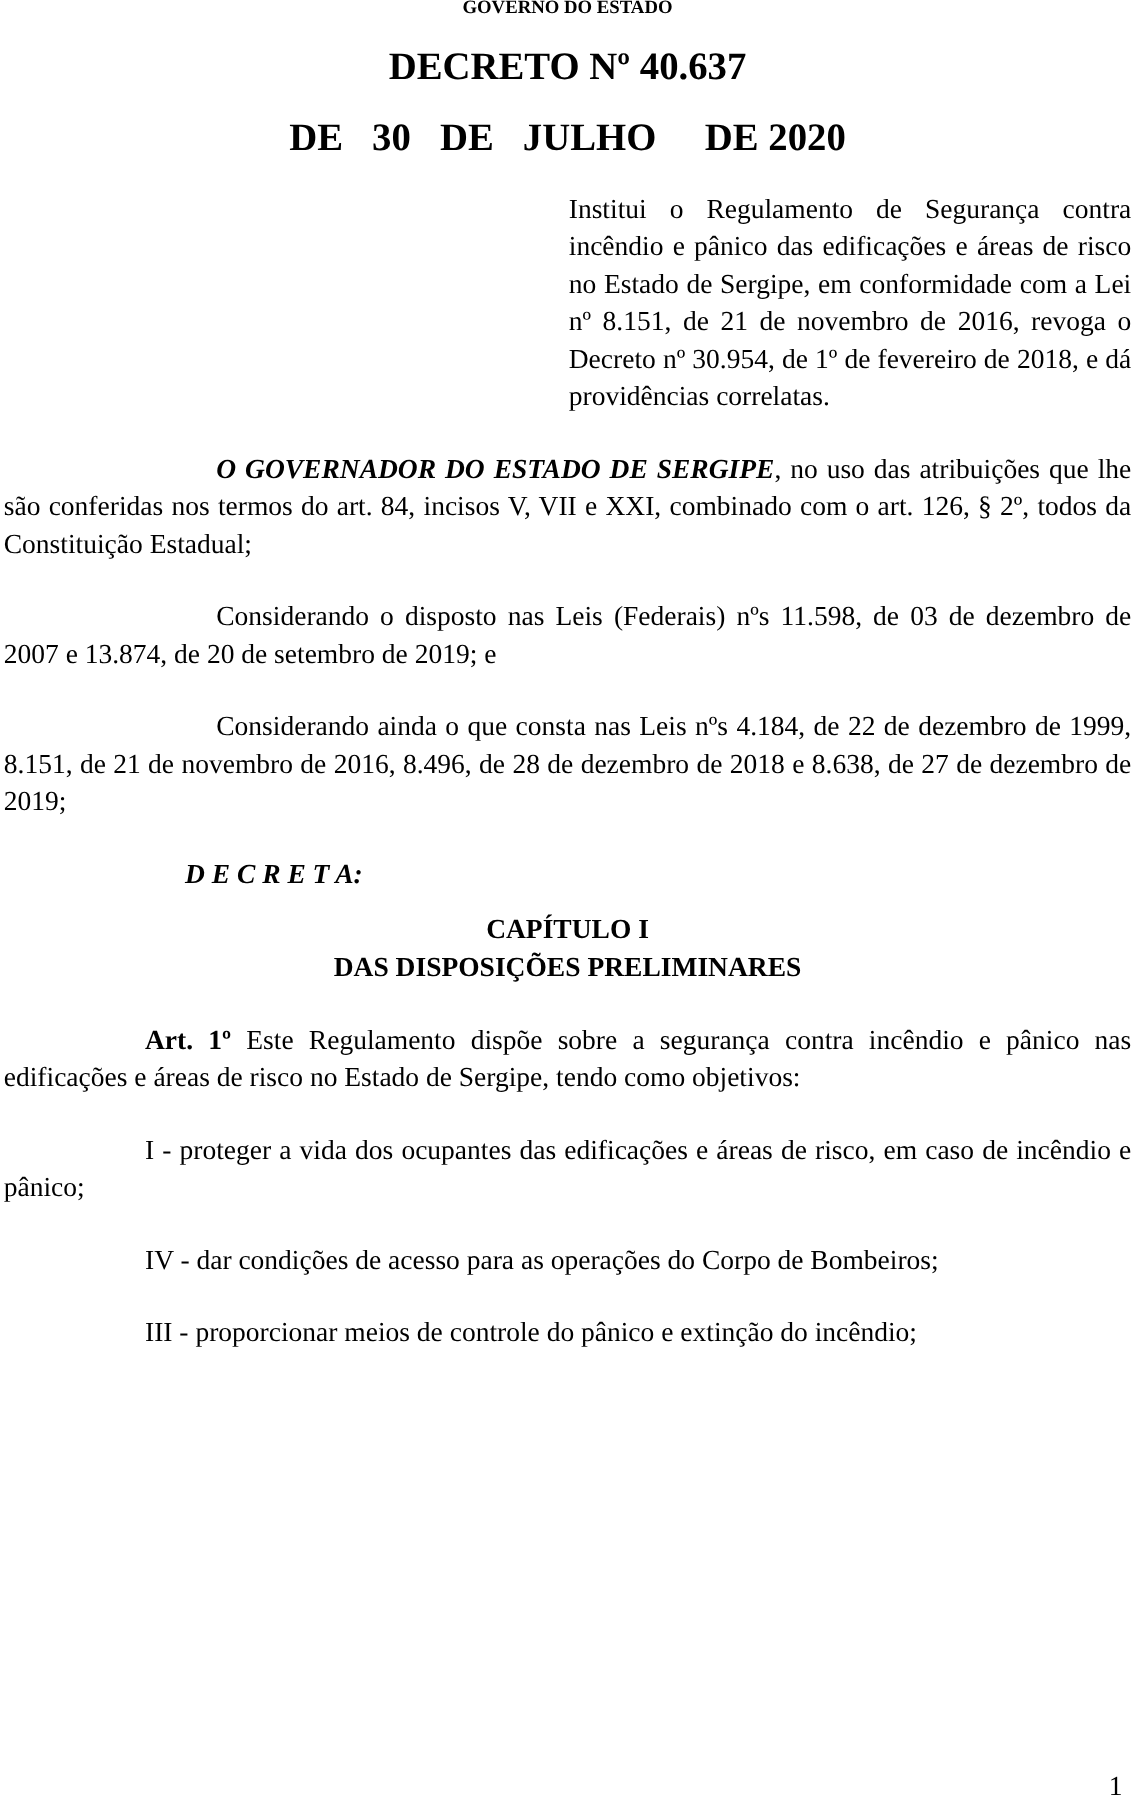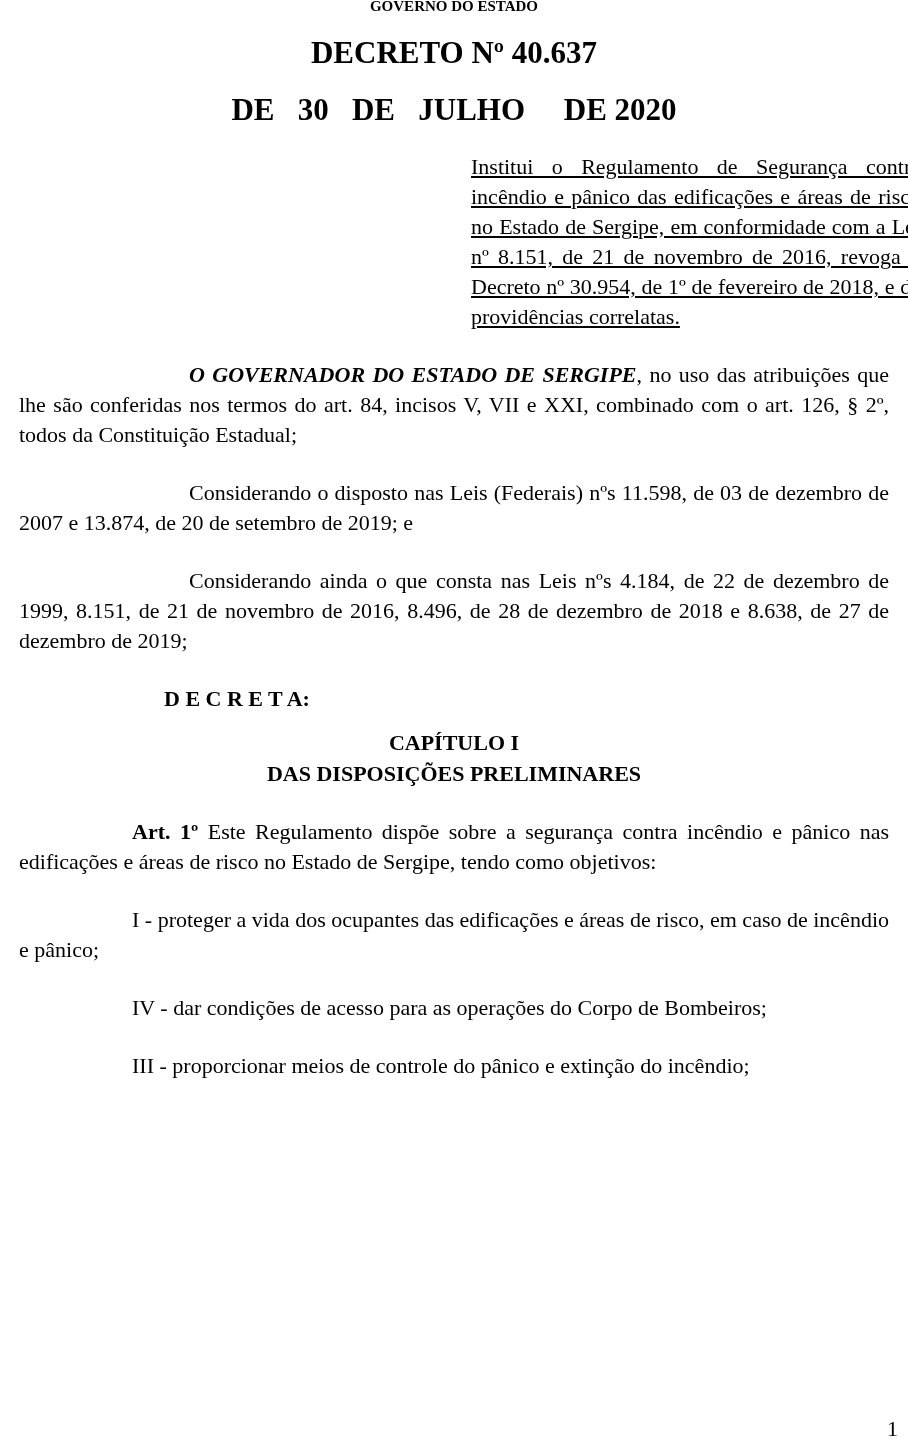--- a/index.html
+++ b/index.html
@@ -8,53 +8,53 @@
     width: 908px;
     height: 1450px;
     margin: 0 auto;
     background: #ffffff;
     color: #000000;
     font-family: "Liberation Serif", "DejaVu Serif", serif;
     font-size: 22px;
     line-height: 30px;
     position: relative;
     overflow: hidden;
-    padding: 0 19px;
+    padding: 0 3px;
   }
   .org-line {
     text-align: center;
     font-weight: bold;
     font-size: 15px;
     line-height: 16px;
     margin-top: -2px;
   }
   .decree-title, .decree-date {
     text-align: center;
     font-weight: bold;
     font-size: 31px;
     line-height: 36px;
     margin-top: 21px;
   }
   .pre { white-space: pre-wrap; }
   .ementa {
     margin: 24px 0 1px 452px;
     width: 450px;
     text-align: justify;
-    text-decoration: underline;
   }
   p.body {
     text-align: justify;
     margin-top: 28px;
   }
   .indent-lg { text-indent: 170px; }
   .indent-md { text-indent: 113px; }
   .decreta-line {
     margin-top: 28px;
     margin-left: 145px;
     font-weight: bold;
+    font-style: italic;
   }
   .chapter {
     margin-top: 13px;
     text-align: center;
     font-weight: bold;
   }
   .chapter div { line-height: 31px; }
   .bi { font-weight: bold; font-style: italic; }
   .b  { font-weight: bold; }
   .page-number {

